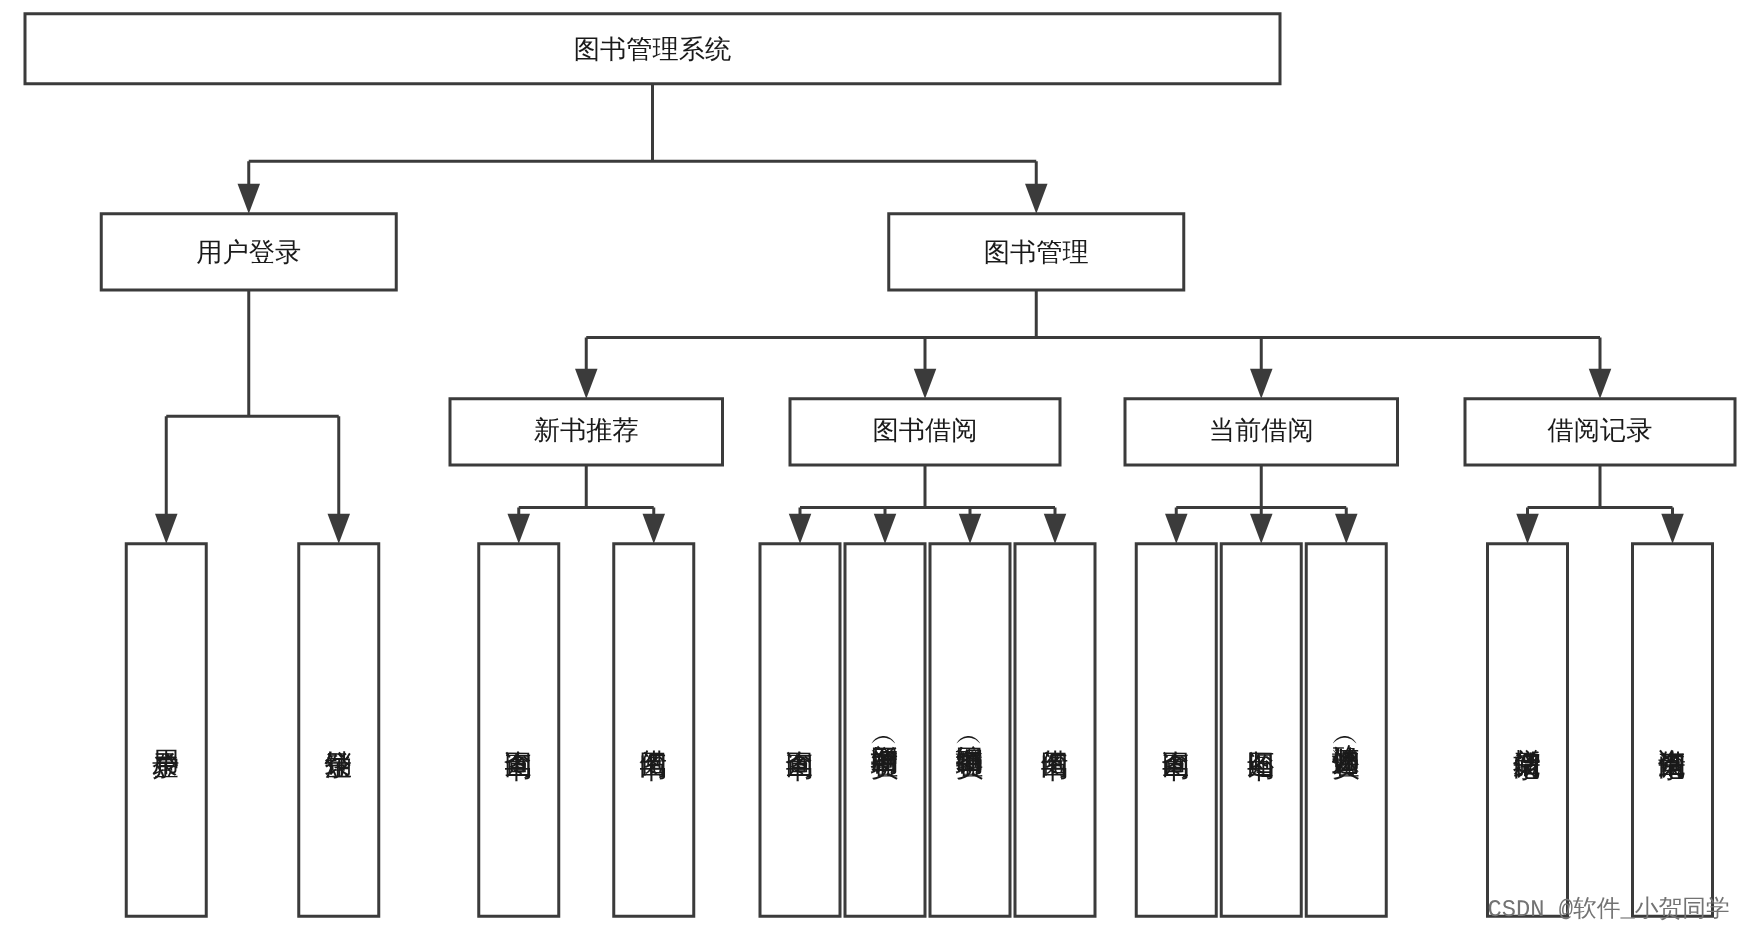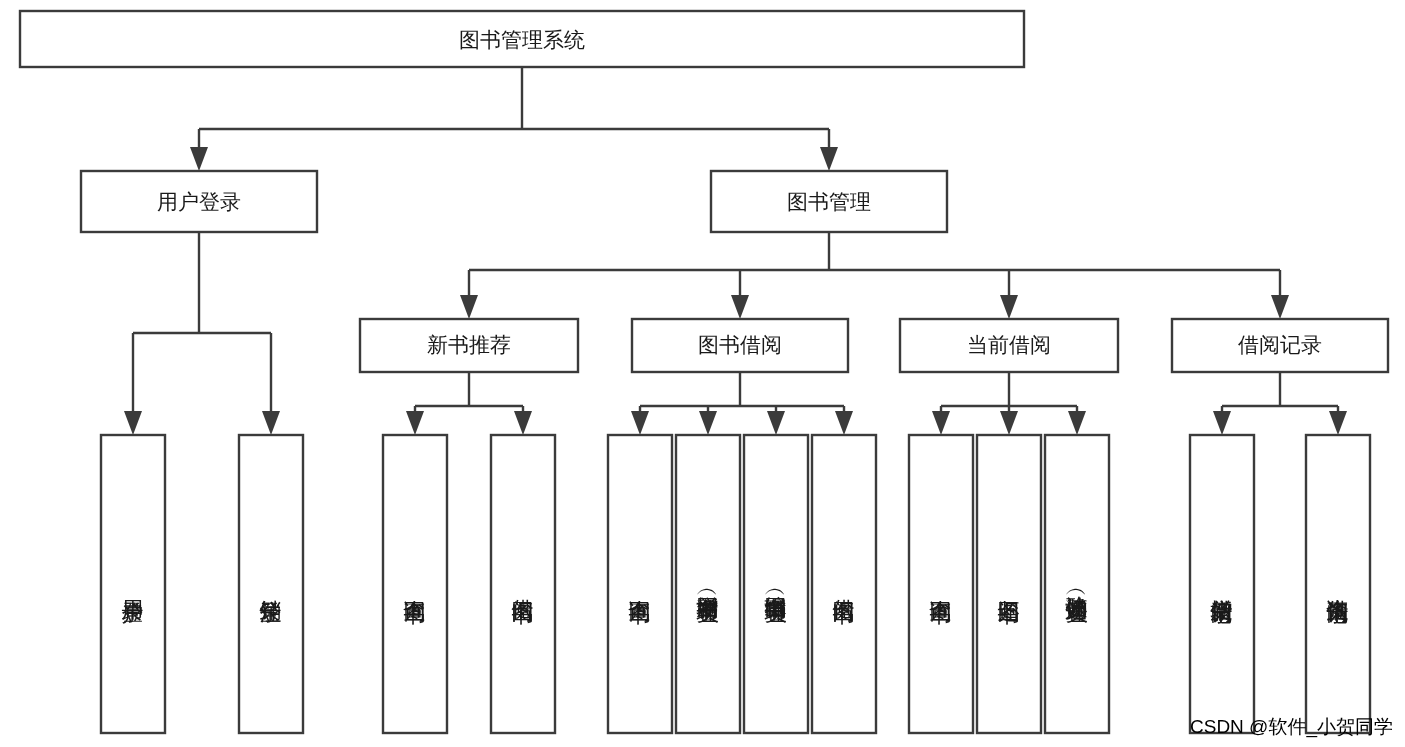--- a/index.html
+++ b/index.html
@@ -58,23 +58,23 @@
     color: #1a1a1a;
     letter-spacing: 1px;
     display: flex;
     align-items: center;
     justify-content: center;
     white-space: nowrap;
     pointer-events: none;
   }
   .watermark {
     position: absolute;
-    font-family: Liberation Sans, sans-serif;
+    font-family: Liberation Mono, monospace;
     font-size: 19px;
-    color: #000000;
+    color: #737373;
     white-space: nowrap;
     left: 1190px;
     top: 714px;
   }
 </style>
 </head>
 <body>
 
 <div id="diagram-root">
 

